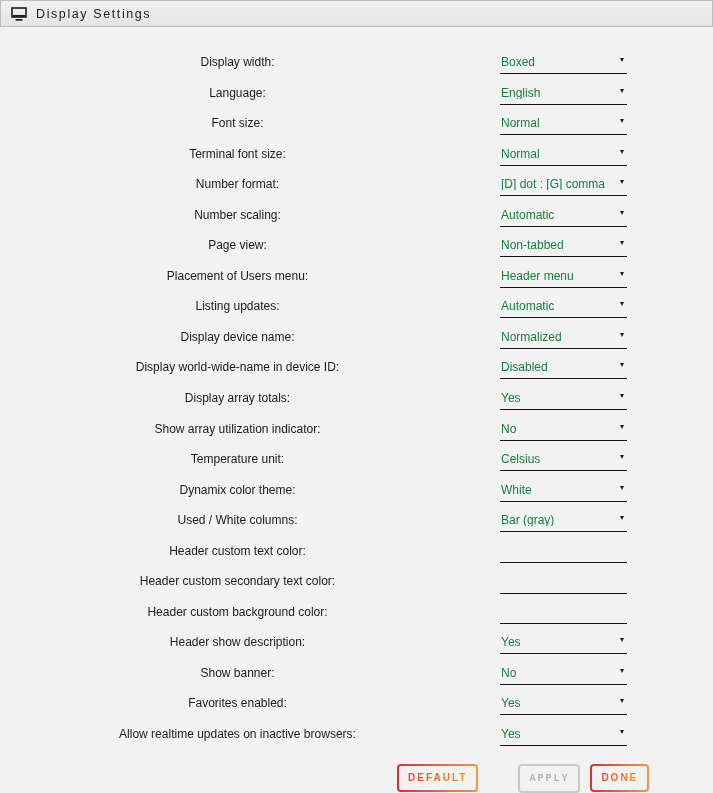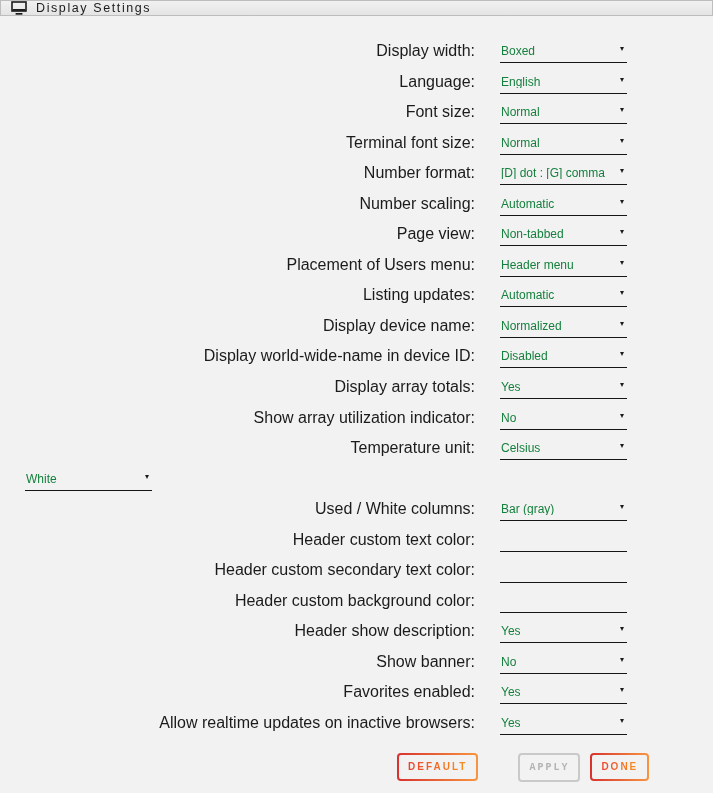--- a/index.html
+++ b/index.html
@@ -8,21 +8,21 @@
     width: 713px;
     height: 793px;
     background: #f2f2f2;
     font-family: "Liberation Sans", sans-serif;
     color: #1c1b1b;
     overflow: hidden;
   }
 
   
   .titlebar {
-    height: 16px;
+    height: 27px;
     background: linear-gradient(#f1f1f1, #e4e4e4);
     border: 1px solid #bdbdbd;
     display: flex;
     align-items: center;
     padding: 0 10px;
   }
   .titlebar .bar-icon {
     display: inline-flex;
     align-items: center;
     margin-right: 9px;
@@ -35,22 +35,22 @@
 
   
   .form { padding-top: 25px; }
   .form-row {
     display: flex;
     align-items: flex-start;
     height: 30.55px;
   }
   .row-label {
     width: 475px;
-    text-align: right;
-    font-size: 16px;
+    text-align: center;
+    font-size: 12px;
     line-height: 14px;
     padding-top: 3px;
     color: #1c1b1b;
   }
   .row-control {
     margin-left: 25px;
     position: relative;
     width: 127px;
   }
   .ctl {
@@ -197,20 +197,21 @@
     <div class="row-label">Show array utilization indicator:</div>
     <div class="row-control"><select class="ctl"><option>No</option></select><span class="arrow">▾</span></div>
   </div>
 
   <div class="form-row">
     <div class="row-label">Temperature unit:</div>
     <div class="row-control"><select class="ctl"><option>Celsius</option></select><span class="arrow">▾</span></div>
   </div>
 
   <div class="form-row">
+    <div class="row-label">Dynamix color theme:</div>
     <div class="row-control"><select class="ctl"><option>White</option></select><span class="arrow">▾</span></div>
   </div>
 
   <div class="form-row">
     <div class="row-label">Used / White columns:</div>
     <div class="row-control"><select class="ctl"><option>Bar (gray)</option></select><span class="arrow">▾</span></div>
   </div>
 
   <div class="form-row">
     <div class="row-label">Header custom text color:</div>

